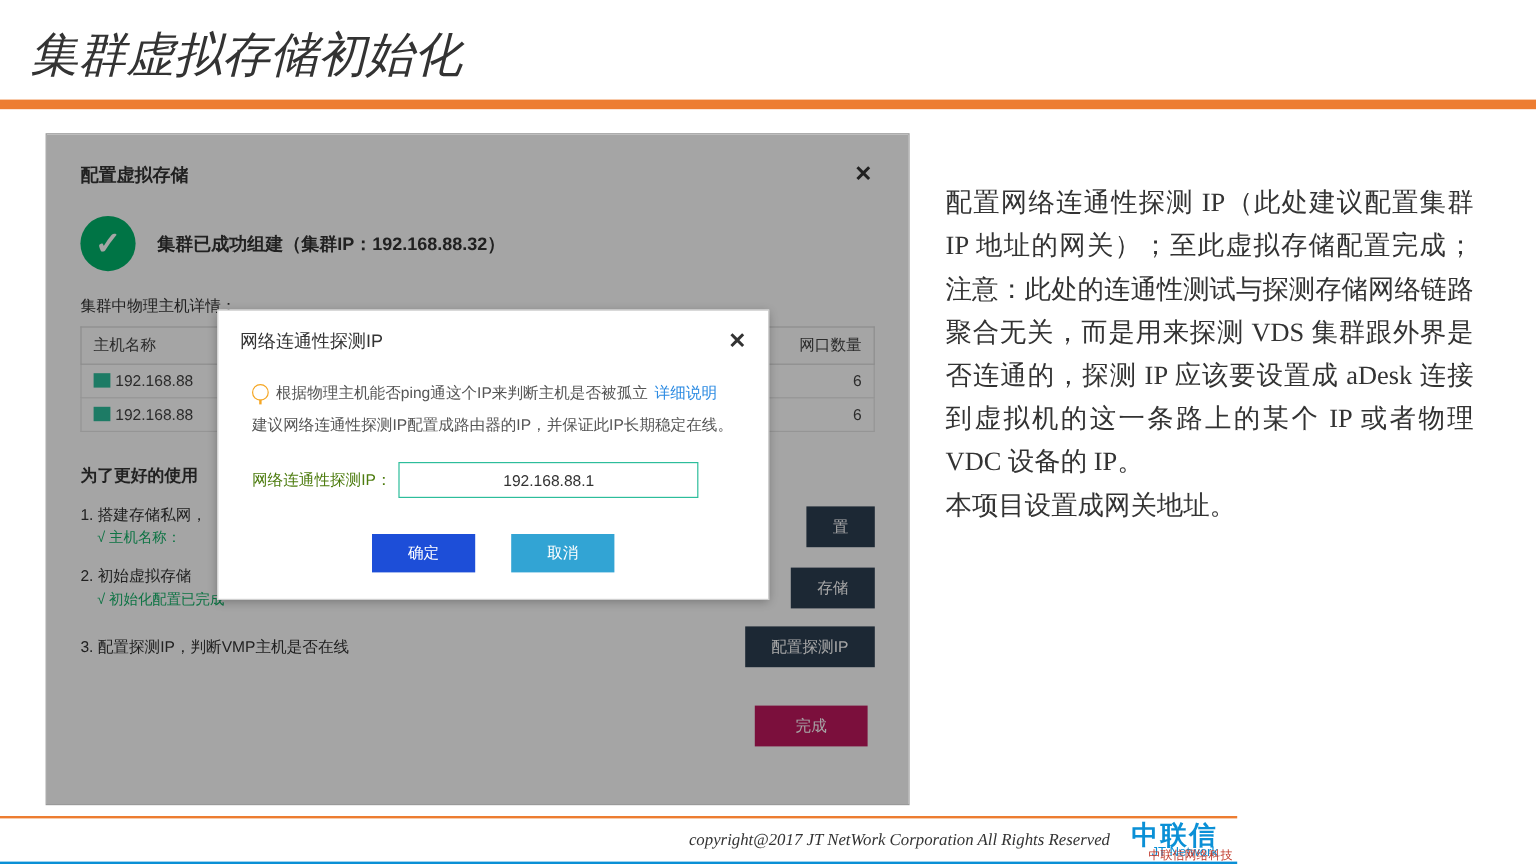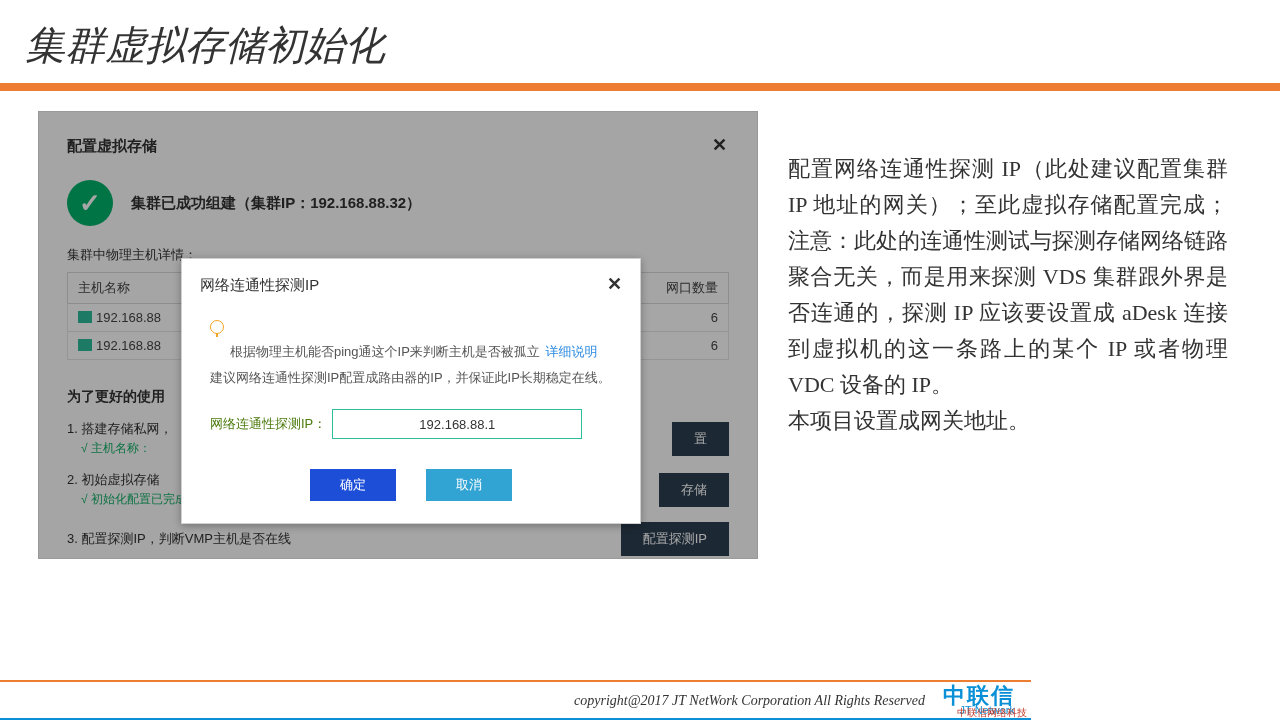--- a/index.html
+++ b/index.html
@@ -12,21 +12,21 @@
     font-family:"KaiTi","STKaiti",serif;
     font-size:40px; font-style:italic;
     padding:18px 0 10px 25px; color:#333;
   }
   .orange-bar { width:1280px; height:8px; background:#ed7d31; }
   .main-area {
     display:flex; padding:20px 30px 0 38px; gap:30px;
   }
   
   .screenshot {
-    width:720px; height:448px;
+    width:720px; height:560px;
     border:1px solid #999; background:#fdfdfd;
     position:relative; font-size:13px; overflow:hidden;padding-left:28px;
   }
   .dim-overlay {
     position:absolute; inset:0; background:rgba(0,0,0,.35);
     pointer-events:none;
   }
   .panel-inner {
     position:absolute; inset:0; padding:25px 28px 0 28px;
   }
@@ -81,37 +81,37 @@
   }
   
   .modal {
     position:absolute; left:142px; top:146px;
     width:460px; background:#fff;
     border:1px solid #d0d0d0;
     box-shadow:0 2px 8px rgba(0,0,0,.3);
   }
   .modal-head {
     display:flex; justify-content:space-between;
-    align-items:flex-end; padding:14px 18px 10px 18px;
+    align-items:center; padding:14px 18px 10px 18px;
     font-size:15px; color:#333;
   }
   .modal-close {
     font-size:18px; font-weight:bold; cursor:pointer;
   }
   .modal-body { padding:10px 28px 22px 28px; font-size:13px; color:#555; }
   .hint-row { display:flex; align-items:flex-start; gap:6px; margin-top:4px;}
   .bulb {
     width:14px; height:14px; border:1.5px solid #f5a623;
     border-radius:50%; position:relative; top:1px;
   }
   .bulb::after{
     content:""; position:absolute; left:5px; top:12px;
     width:2px; height:4px; background:#f5a623;
   }
-  .hint-row .txt { color:#555;margin-top:24px; }
+  .hint-row .txt { color:#555; }
   .hint-row .link { color:#2a8ae2; margin-left:2px; cursor:pointer; }
   .hint-line2 { margin-top:8px; color:#555; }
   .field-row { margin-top:22px; display:flex; align-items:center; gap:6px; }
   .field-row label { color:#4d7c0f; font-size:13px; }
   .field-row input {
     flex:0 0 250px; height:30px; border:1px solid #2dbd9b;
     padding:0 8px; font-size:13px; color:#333; outline:none;text-align:center;
   }
   .modal-footer {
     display:flex; justify-content:center; gap:30px;

